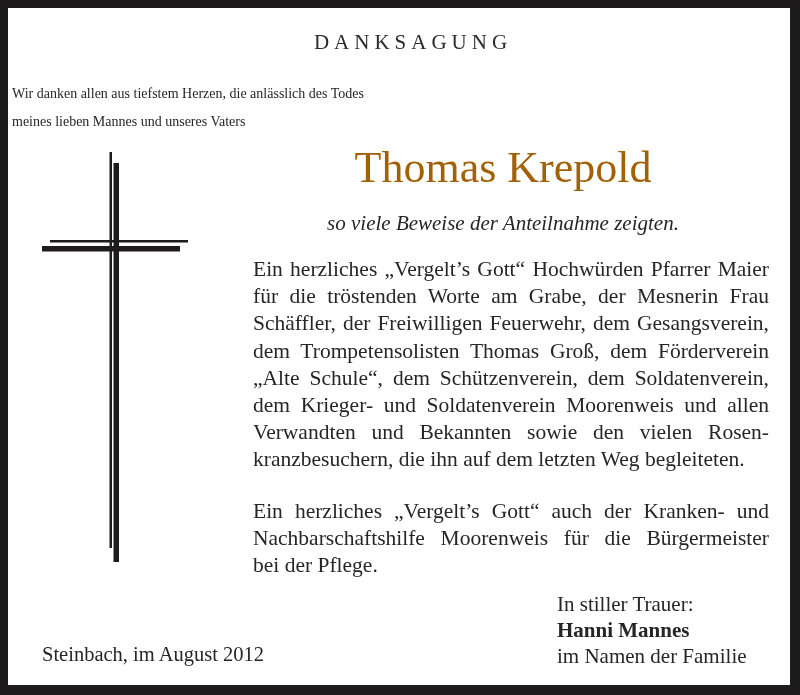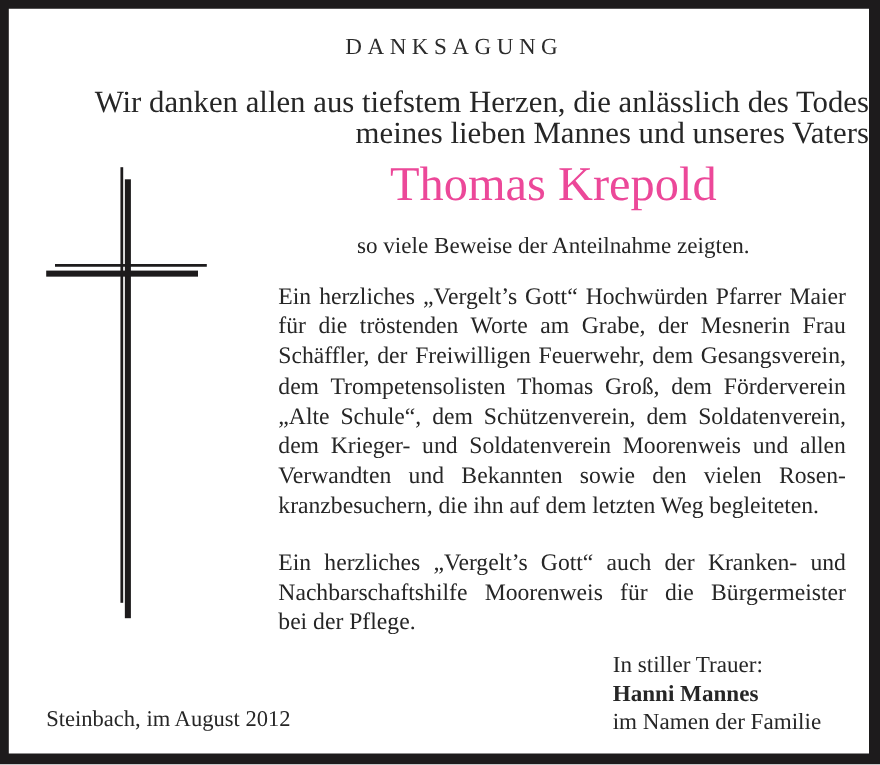--- a/index.html
+++ b/index.html
@@ -30,45 +30,46 @@
     box-sizing: border-box;
     text-align: center;
     font-size: 21px;
     letter-spacing: 5px;
     color: #2b2b2b;
   }
   .intro {
     top: 72px;
     left: 0;
     width: 100%;
-    padding-left: 28px;
+    padding-left: 4px;
     box-sizing: border-box;
-    text-align: right;
-    font-size: 28px;
+    text-align: left;
+    font-size: 14px;
     line-height: 28px;
   }
   .cross-svg {
     top: 140px;
     left: 30px;
   }
   .main-col {
     left: 229px;
     width: 532px;
   }
   .deceased-name {
     top: 136px;
     text-align: center;
     font-size: 44px;
     line-height: 48px;
-    color: #ec4899;
+    color: #a16207;
   }
   .closing-line {
     top: 203px;
     text-align: center;
     font-size: 21px;
+    font-style: italic;
   }
   .paragraph {
     font-size: 21.5px;
     line-height: 27.2px;
   }
   .p1 { top: 248px; }
   .p2 { top: 490px; }
   .jline {
     text-align: justify;
     text-align-last: justify;

